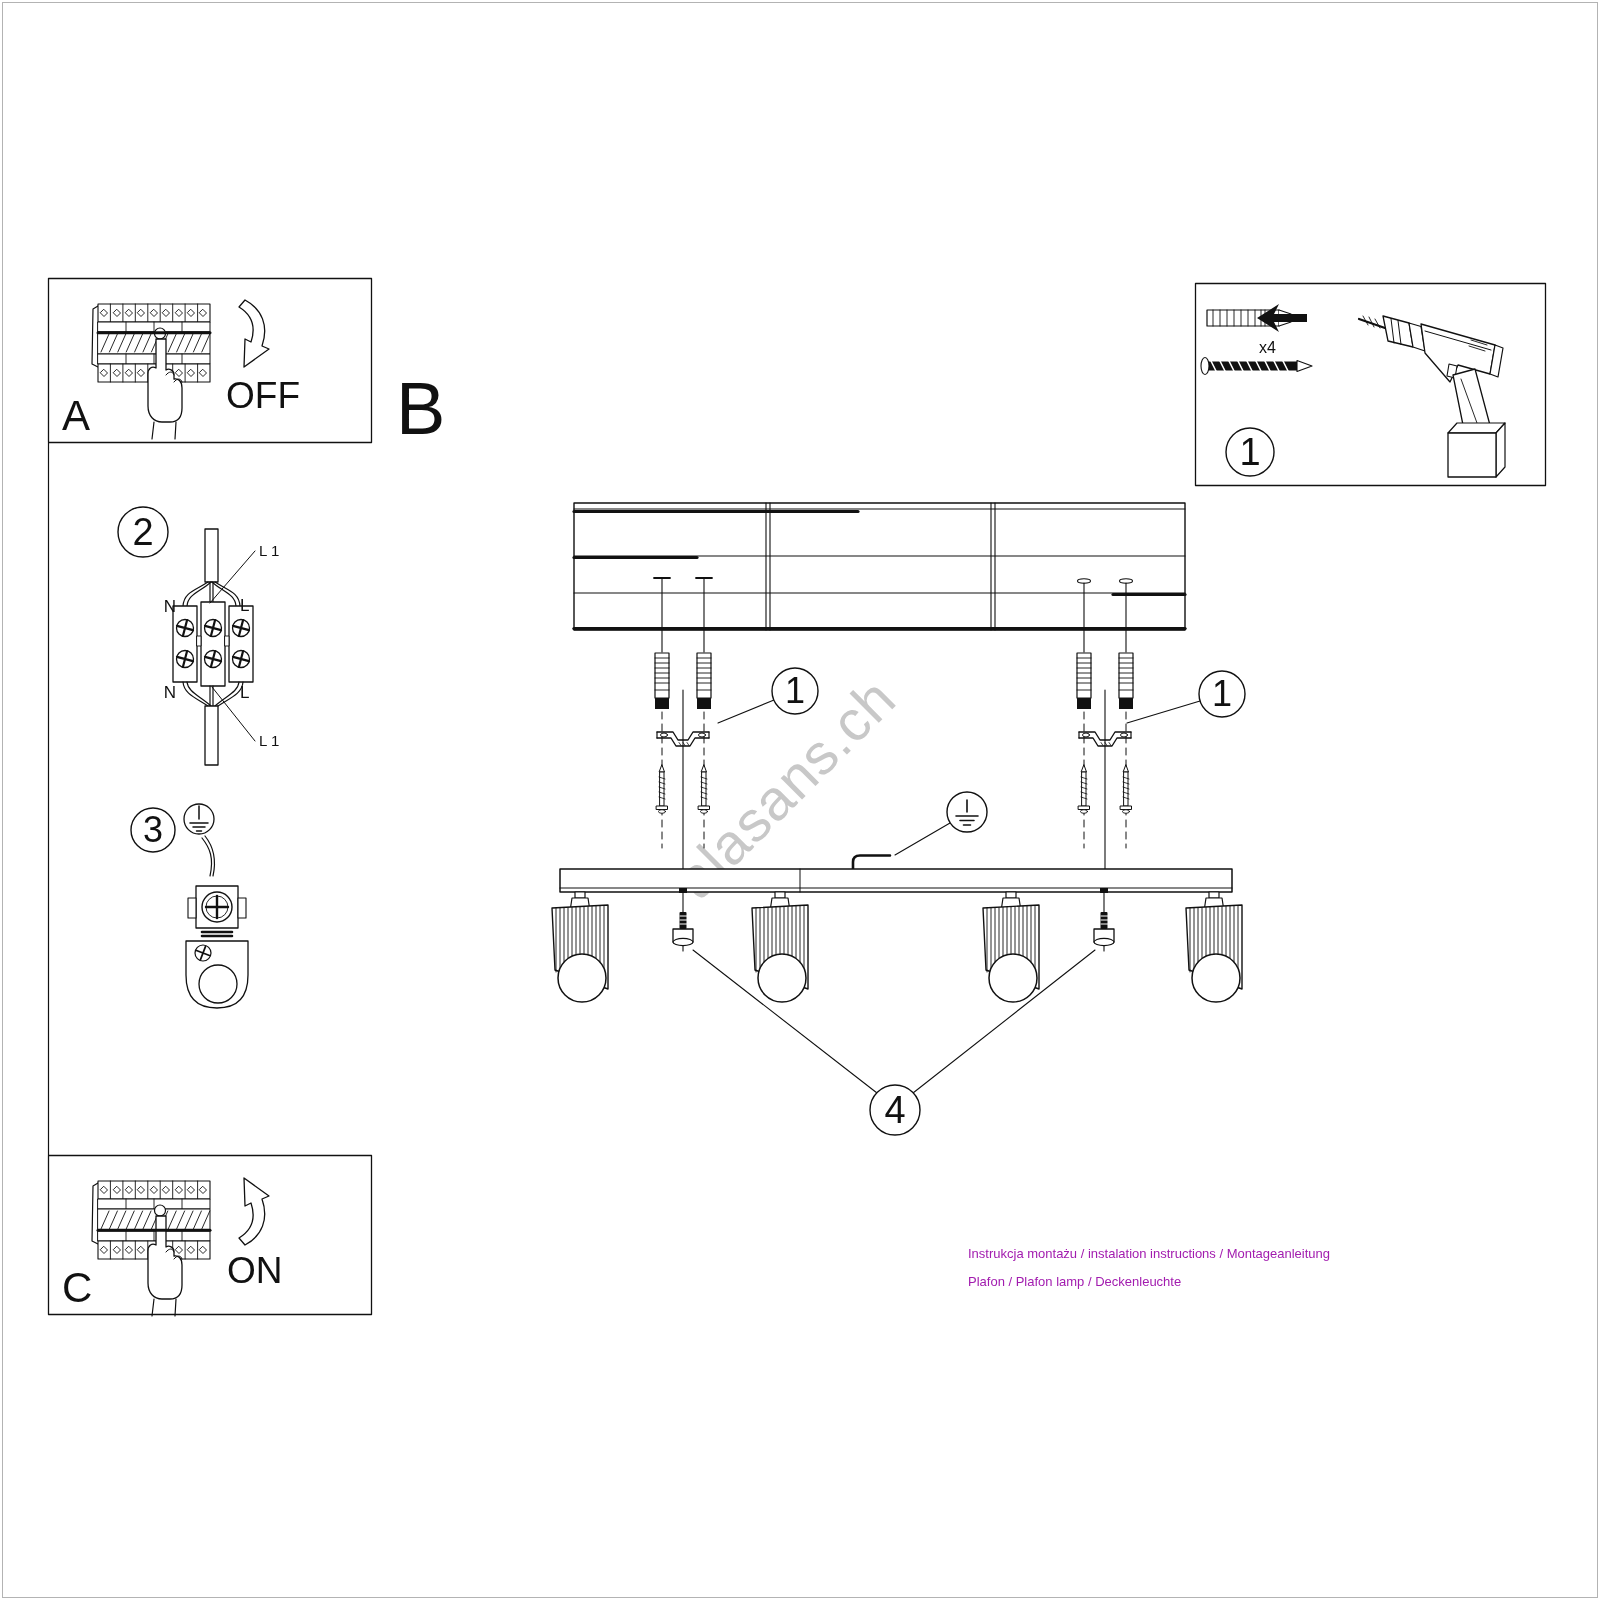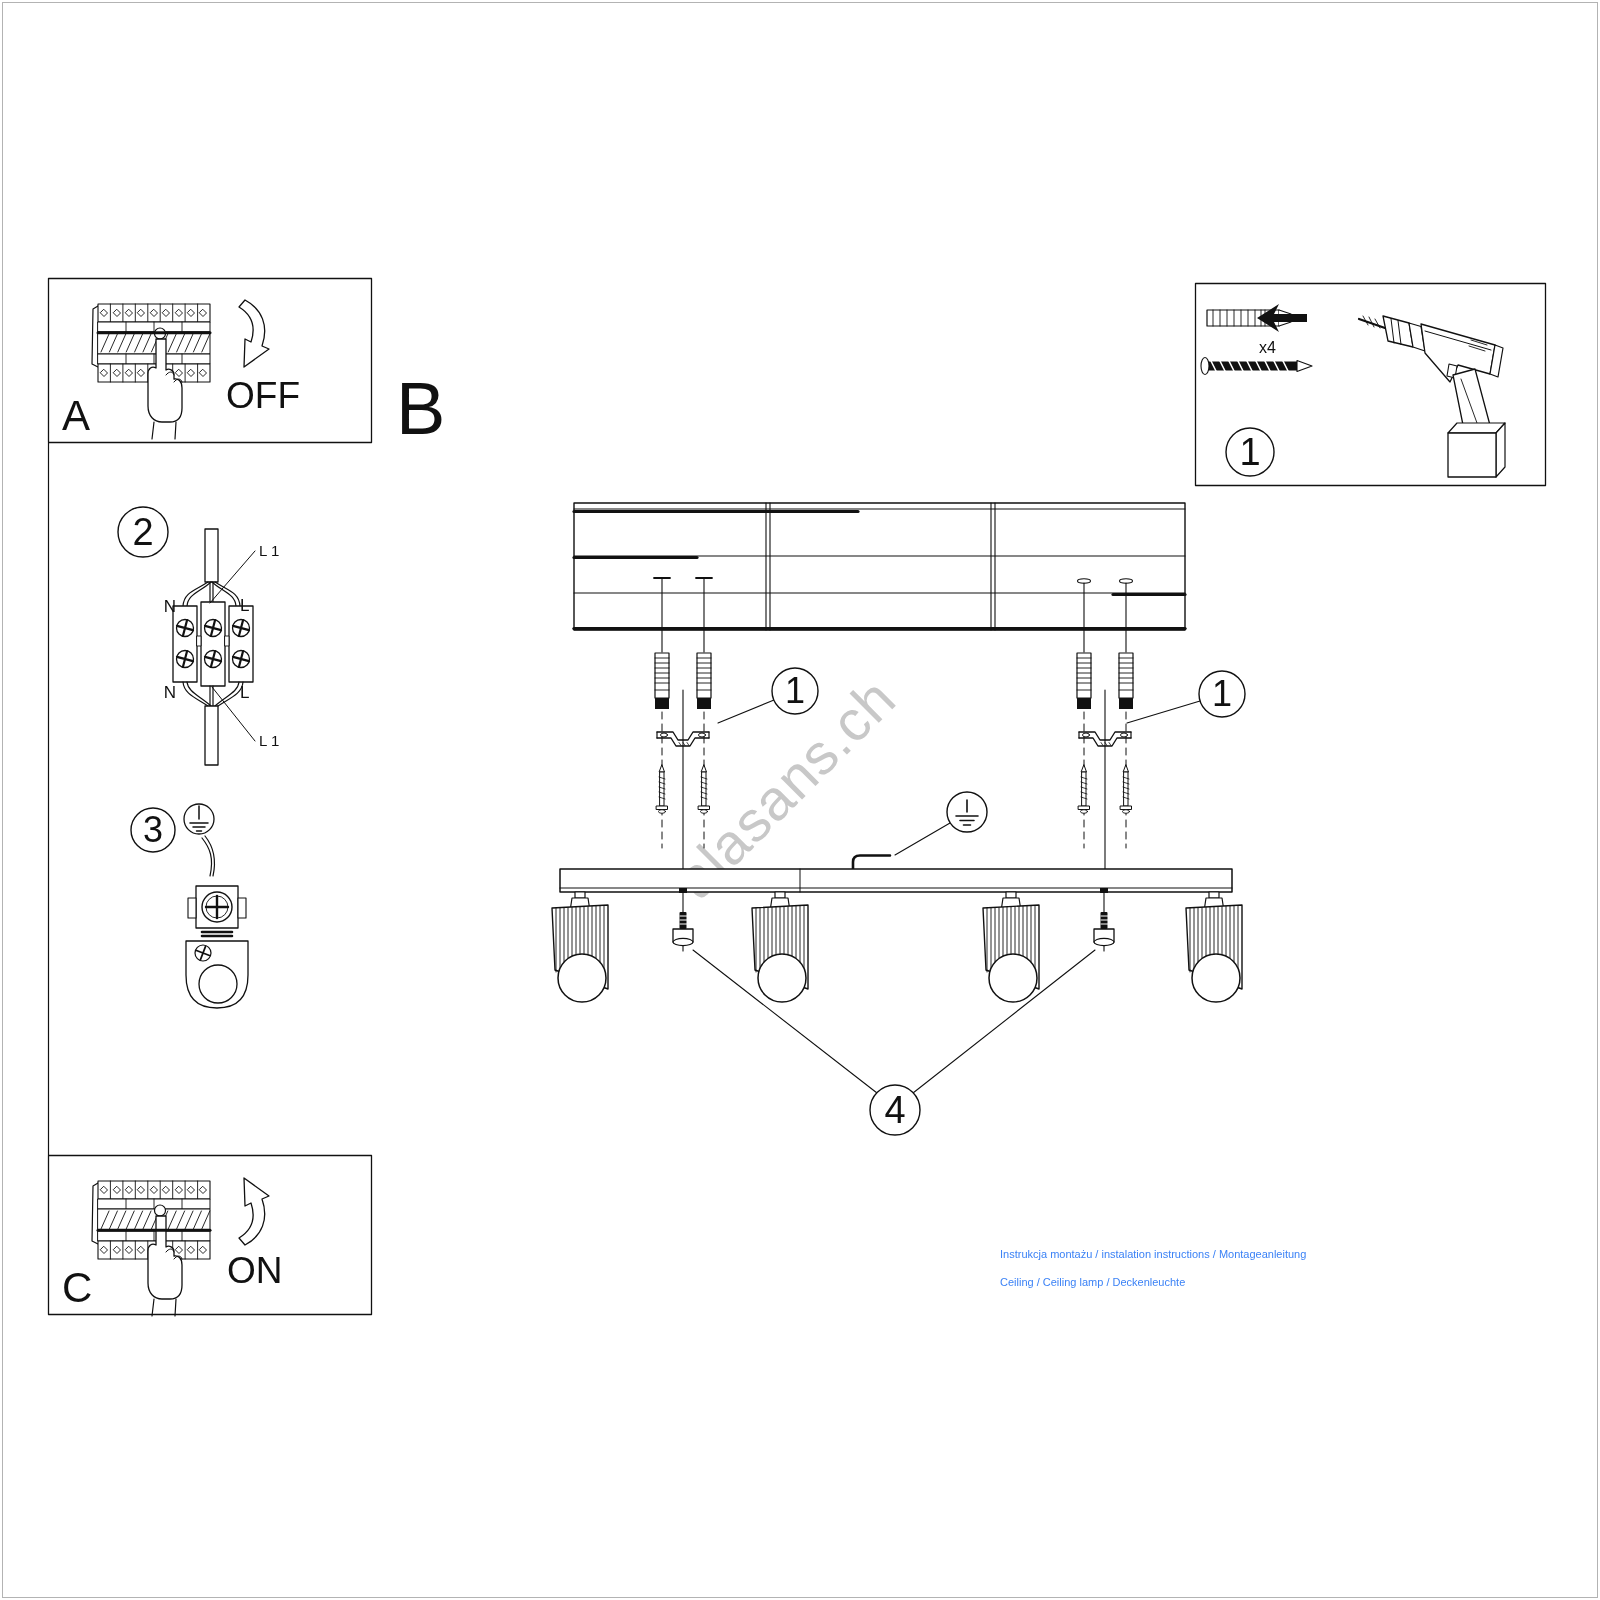--- a/index.html
+++ b/index.html
@@ -4,21 +4,21 @@
 <style>
   html,body { margin:0; padding:0; background:#fff; }
   .page { position:relative; width:1600px; height:1600px; background:#fff; overflow:hidden;
           font-family:"Liberation Sans", sans-serif; }
   .outer-border { position:absolute; left:2px; top:2px; width:1594px; height:1594px;
           border:1px solid #b3b3b3; pointer-events:none; }
   .watermark { position:absolute; left:785px; top:788px; transform:translate(-50%,-50%) rotate(-45deg);
           font-size:57px; letter-spacing:1px; color:#c8c8c8; white-space:nowrap; }
   svg.art { position:absolute; left:0; top:0; }
   svg text { fill:#111; }
-  .footer { position:absolute; left:1000px; top:1240px; font-size:11px; line-height:28px; color:#3b82f6; }
+  .footer { position:absolute; left:968px; top:1240px; font-size:13px; line-height:28px; color:#a21caf; }
   .lbl-big { font-size:42px; }
   .lbl-state { font-size:37px; }
   .lbl-b { font-size:74px; }
   .callout-num { font-size:36px; }
   .callout-num-lg { font-size:38px; }
   .wire-lbl { font-size:17px; }
   .l1-lbl { font-size:15px; }
   .x4-lbl { font-size:16px; }
 </style>
 </head>
@@ -299,16 +299,16 @@
       <use href="#sym-breaker"></use>
       <path d="M50 75.2 H162" stroke="#111" stroke-width="3"></path>
       <path d="M197 90 C214 81 221 64 214 44 L221 41 L196 23 L197 51 L203 48 C208 63 204 75 191 83 Z" fill="#fff" stroke="#111" stroke-width="1.3"></path>
       <text x="14" y="147" class="lbl-big">C</text>
       <text x="179" y="128" class="lbl-state">ON</text>
     </g>
   </svg>
 
   <div class="footer">
     <div>Instrukcja montażu / instalation instructions / Montageanleitung</div>
-    <div>Ceiling / Ceiling lamp / Deckenleuchte</div>
+    <div>Plafon / Plafon lamp / Deckenleuchte</div>
   </div>
 
 </div>
 
 </body></html>

